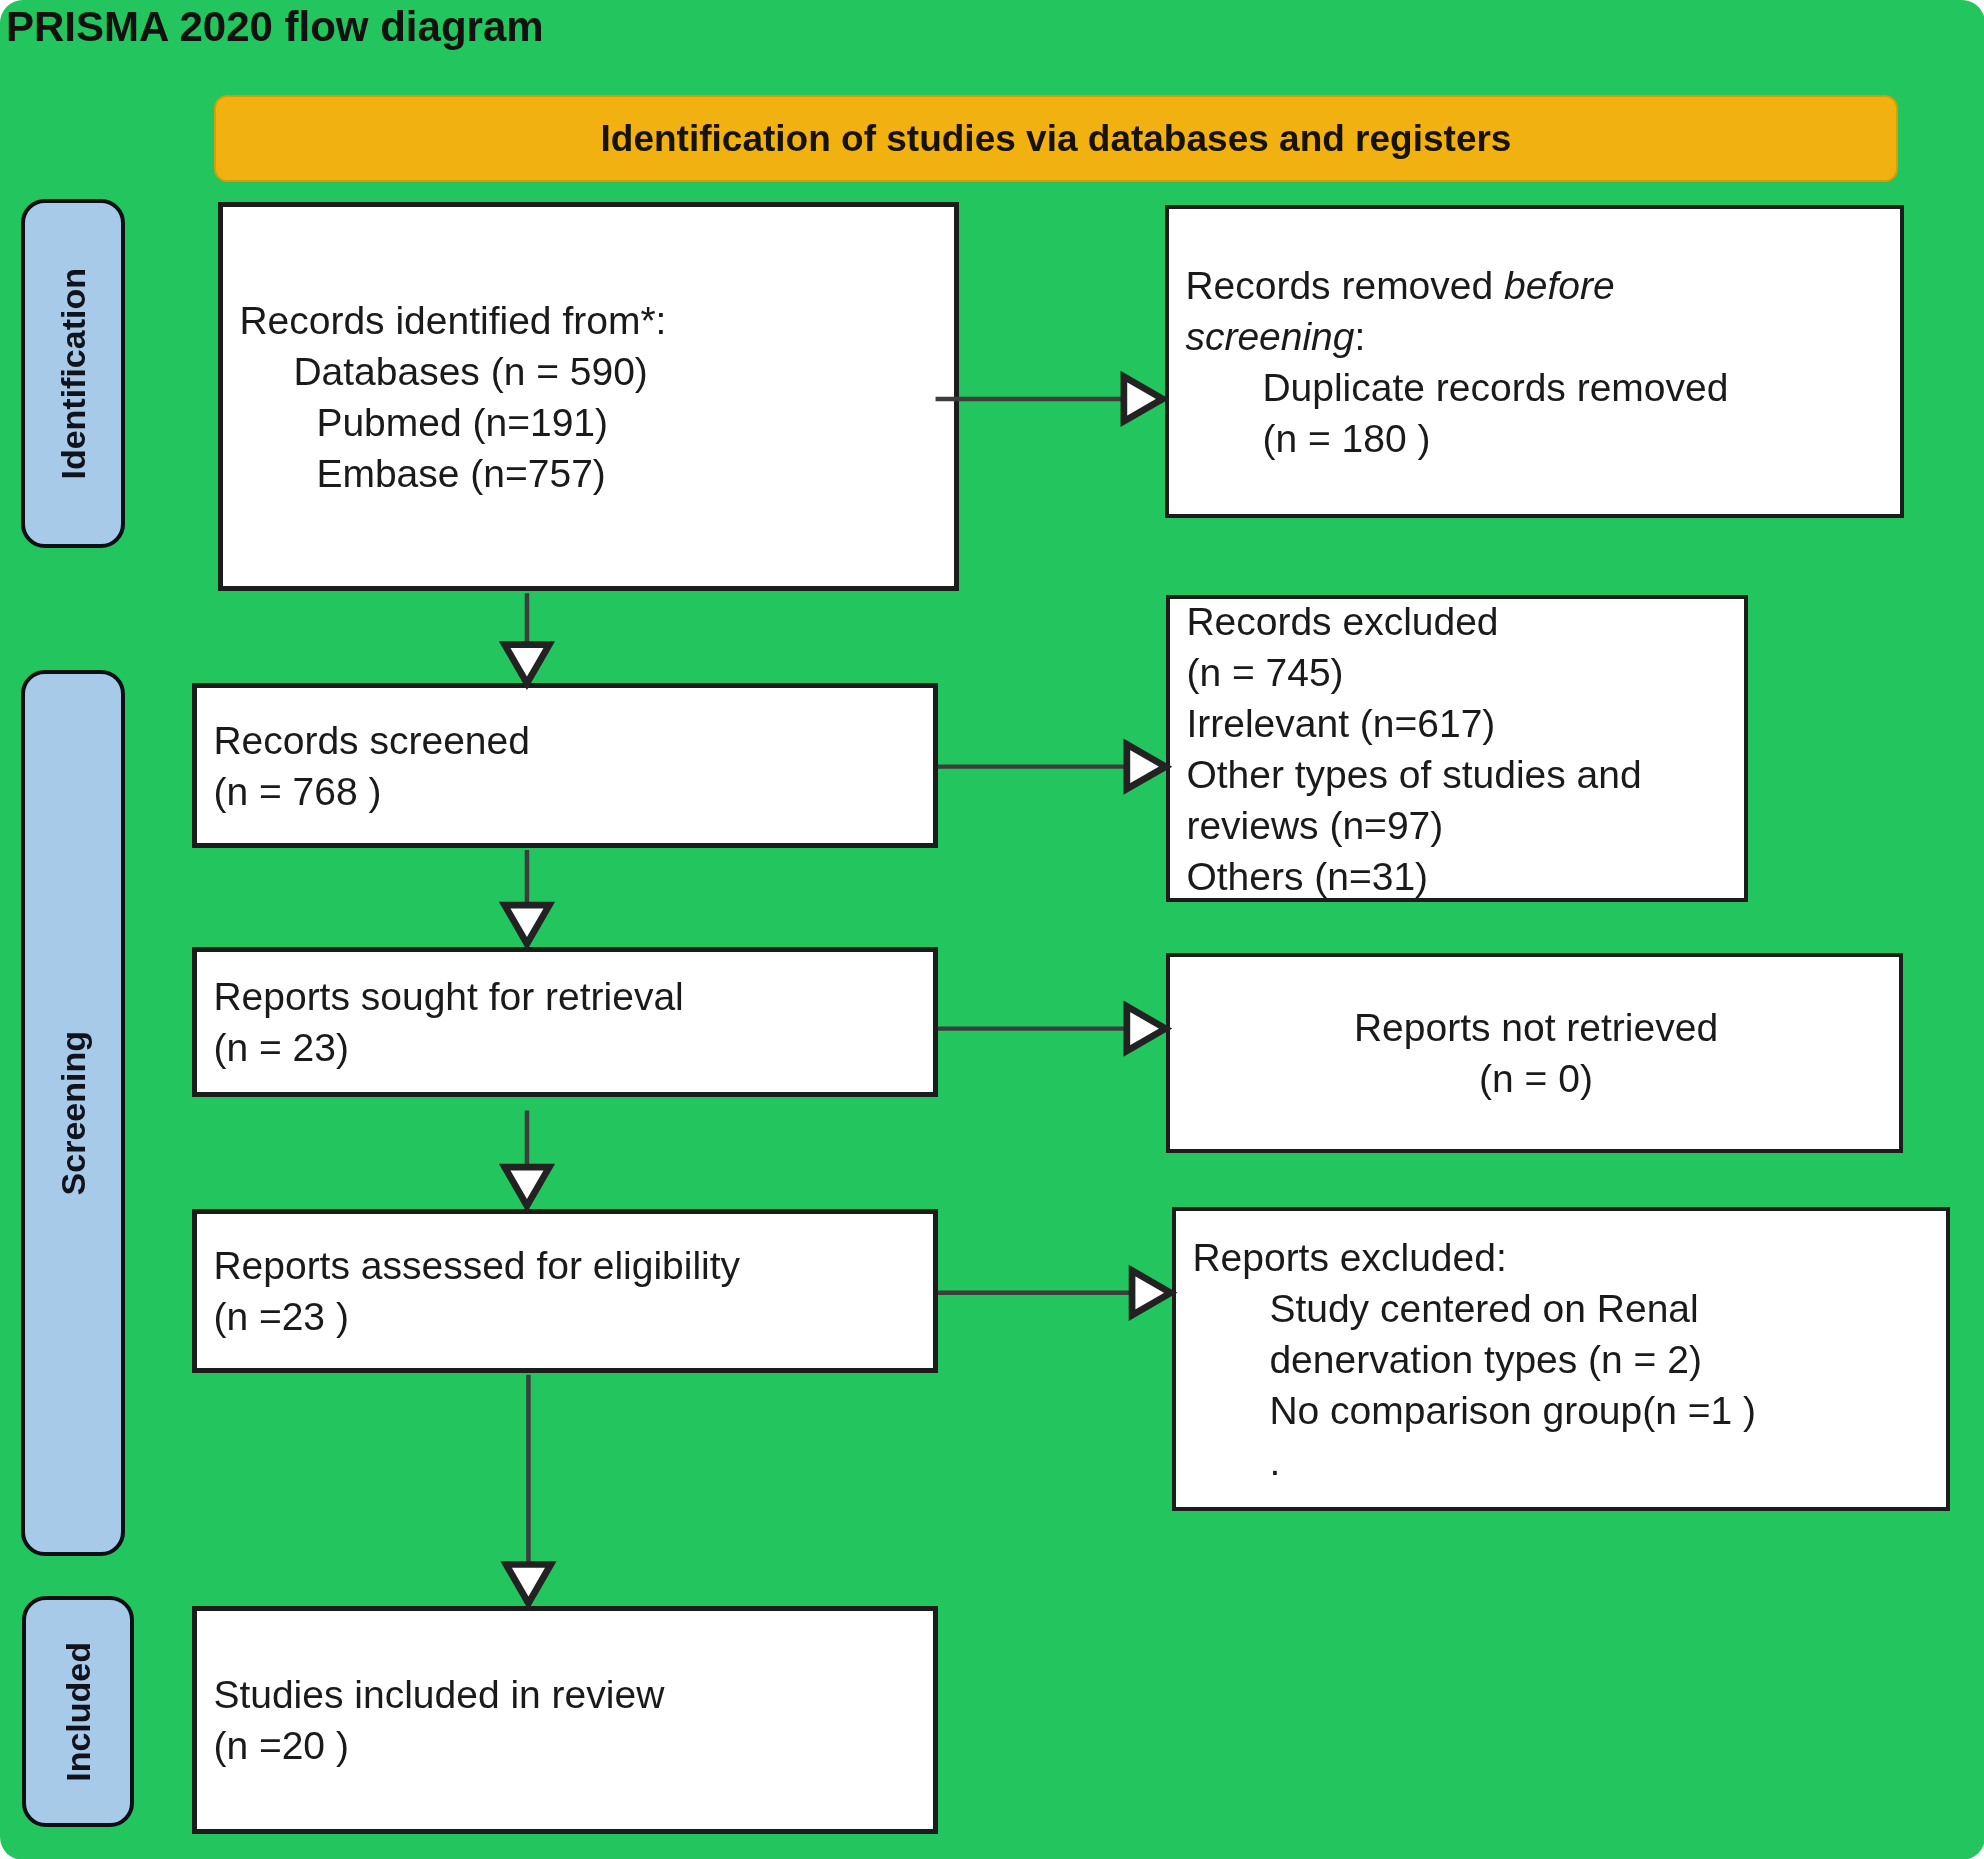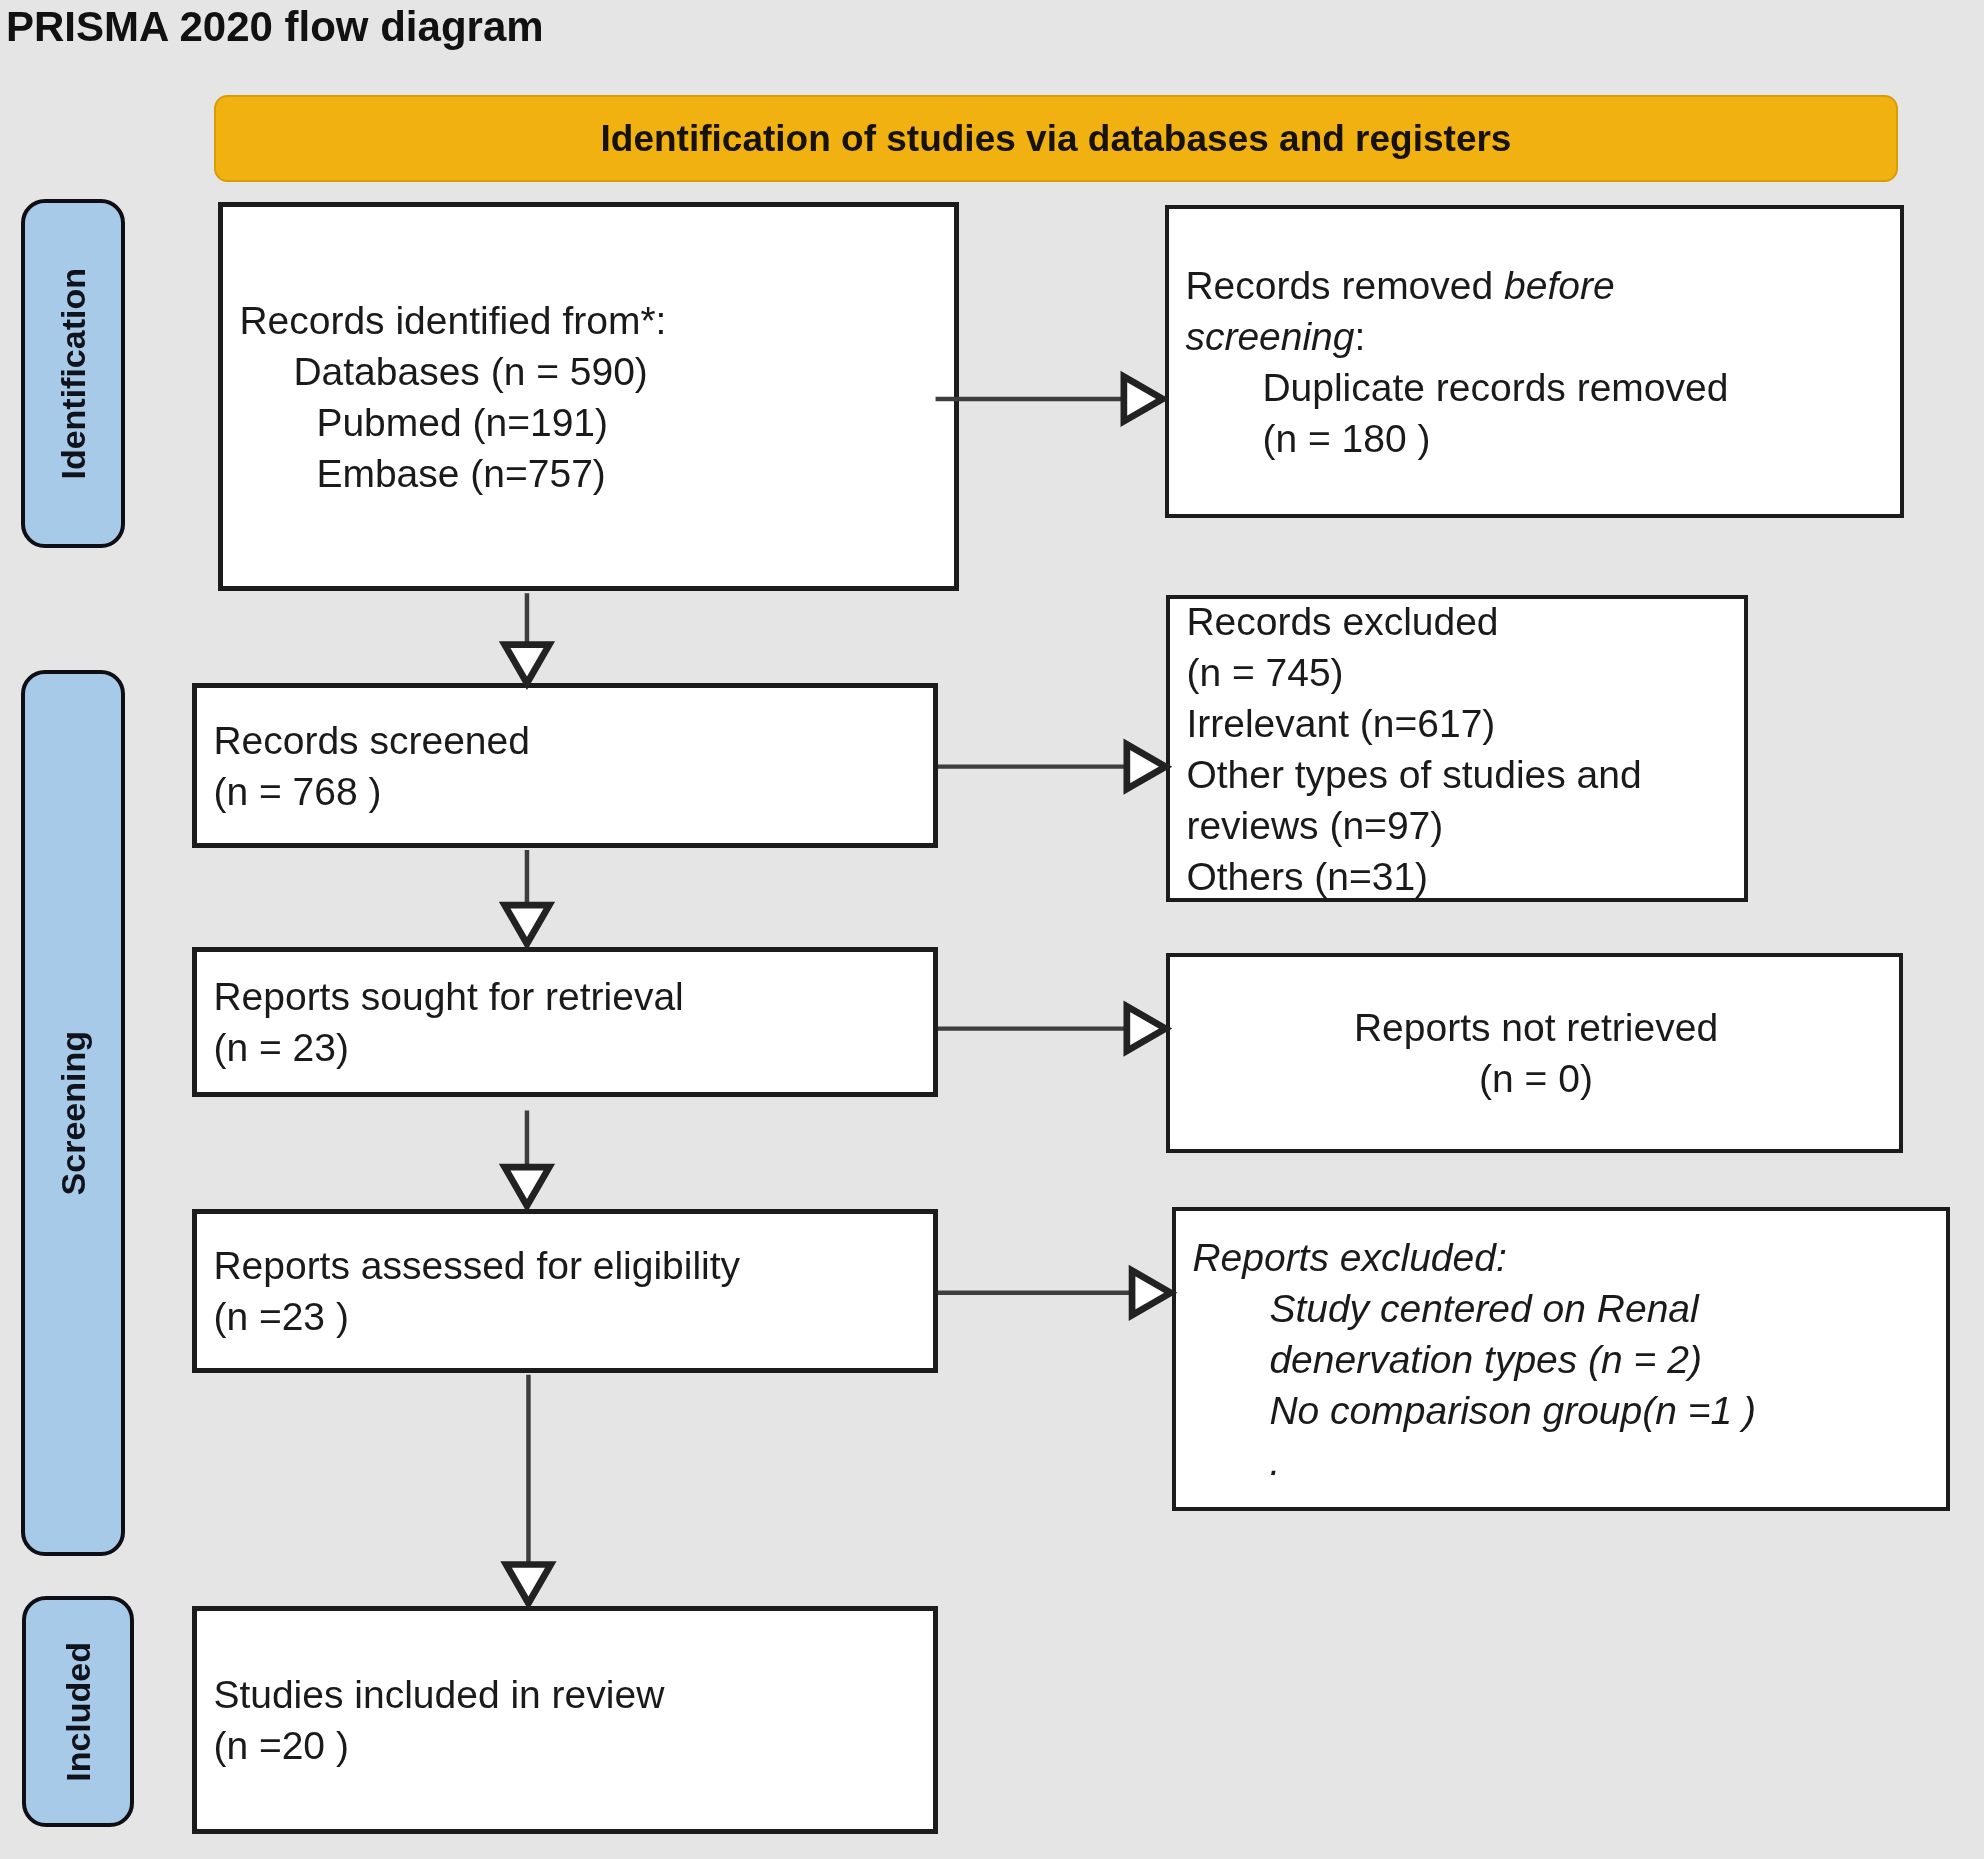--- a/index.html
+++ b/index.html
@@ -5,21 +5,21 @@
   :root{
     --banner-bg:#F1B211;
     --banner-border:#D89C04;
     --stage-bg:#A7CAE9;
     --box-border:#1c1c1c;
     --arrow:#3d3d3d;
     --text:#1a1a1a;
   }
   html,body{margin:0;padding:0;background:#ffffff;}
   body{font-family:"Liberation Sans","DejaVu Sans",sans-serif;color:var(--text);}
-  .canvas{position:relative;width:1985px;height:1860px;background:#e5e5e5;overflow:hidden;}
+  .canvas{position:relative;width:1985px;height:1860px;background:#22c55e;overflow:hidden;border-radius:23px;}
 
   .page-title{
     position:absolute;left:6px;top:3px;
     font-size:42px;font-weight:800;letter-spacing:0px;color:#111;
     white-space:nowrap;
   }
 
   .banner{
     position:absolute;left:214px;top:95px;width:1684px;height:87px;
     background:var(--banner-bg);
@@ -124,21 +124,21 @@
     <div class="line">Other types of studies and</div>
     <div class="line">reviews (n=97)</div>
     <div class="line">Others (n=31)</div>
   </div>
 
   <div class="box side" style="left:1166px;top:953px;width:737px;height:200px;text-align:center;">
     <div class="line">Reports not retrieved</div>
     <div class="line">(n = 0)</div>
   </div>
 
-  <div class="box side" style="left:1172px;top:1207px;width:778px;height:304px;font-style:italic;">
+  <div class="box side" style="left:1172px;top:1207px;width:778px;height:304px;">
     <div class="line">Reports excluded:</div>
     <div class="line ind2">Study centered on Renal</div>
     <div class="line ind2">denervation types (n = 2)</div>
     <div class="line ind2">No comparison group(n =1 )</div>
     <div class="line ind2">.</div>
   </div>
 
   <svg class="arrows" viewBox="0 0 2667 2499">
     <g>
       <line x1="1257" y1="536" x2="1512" y2="536"></line>

